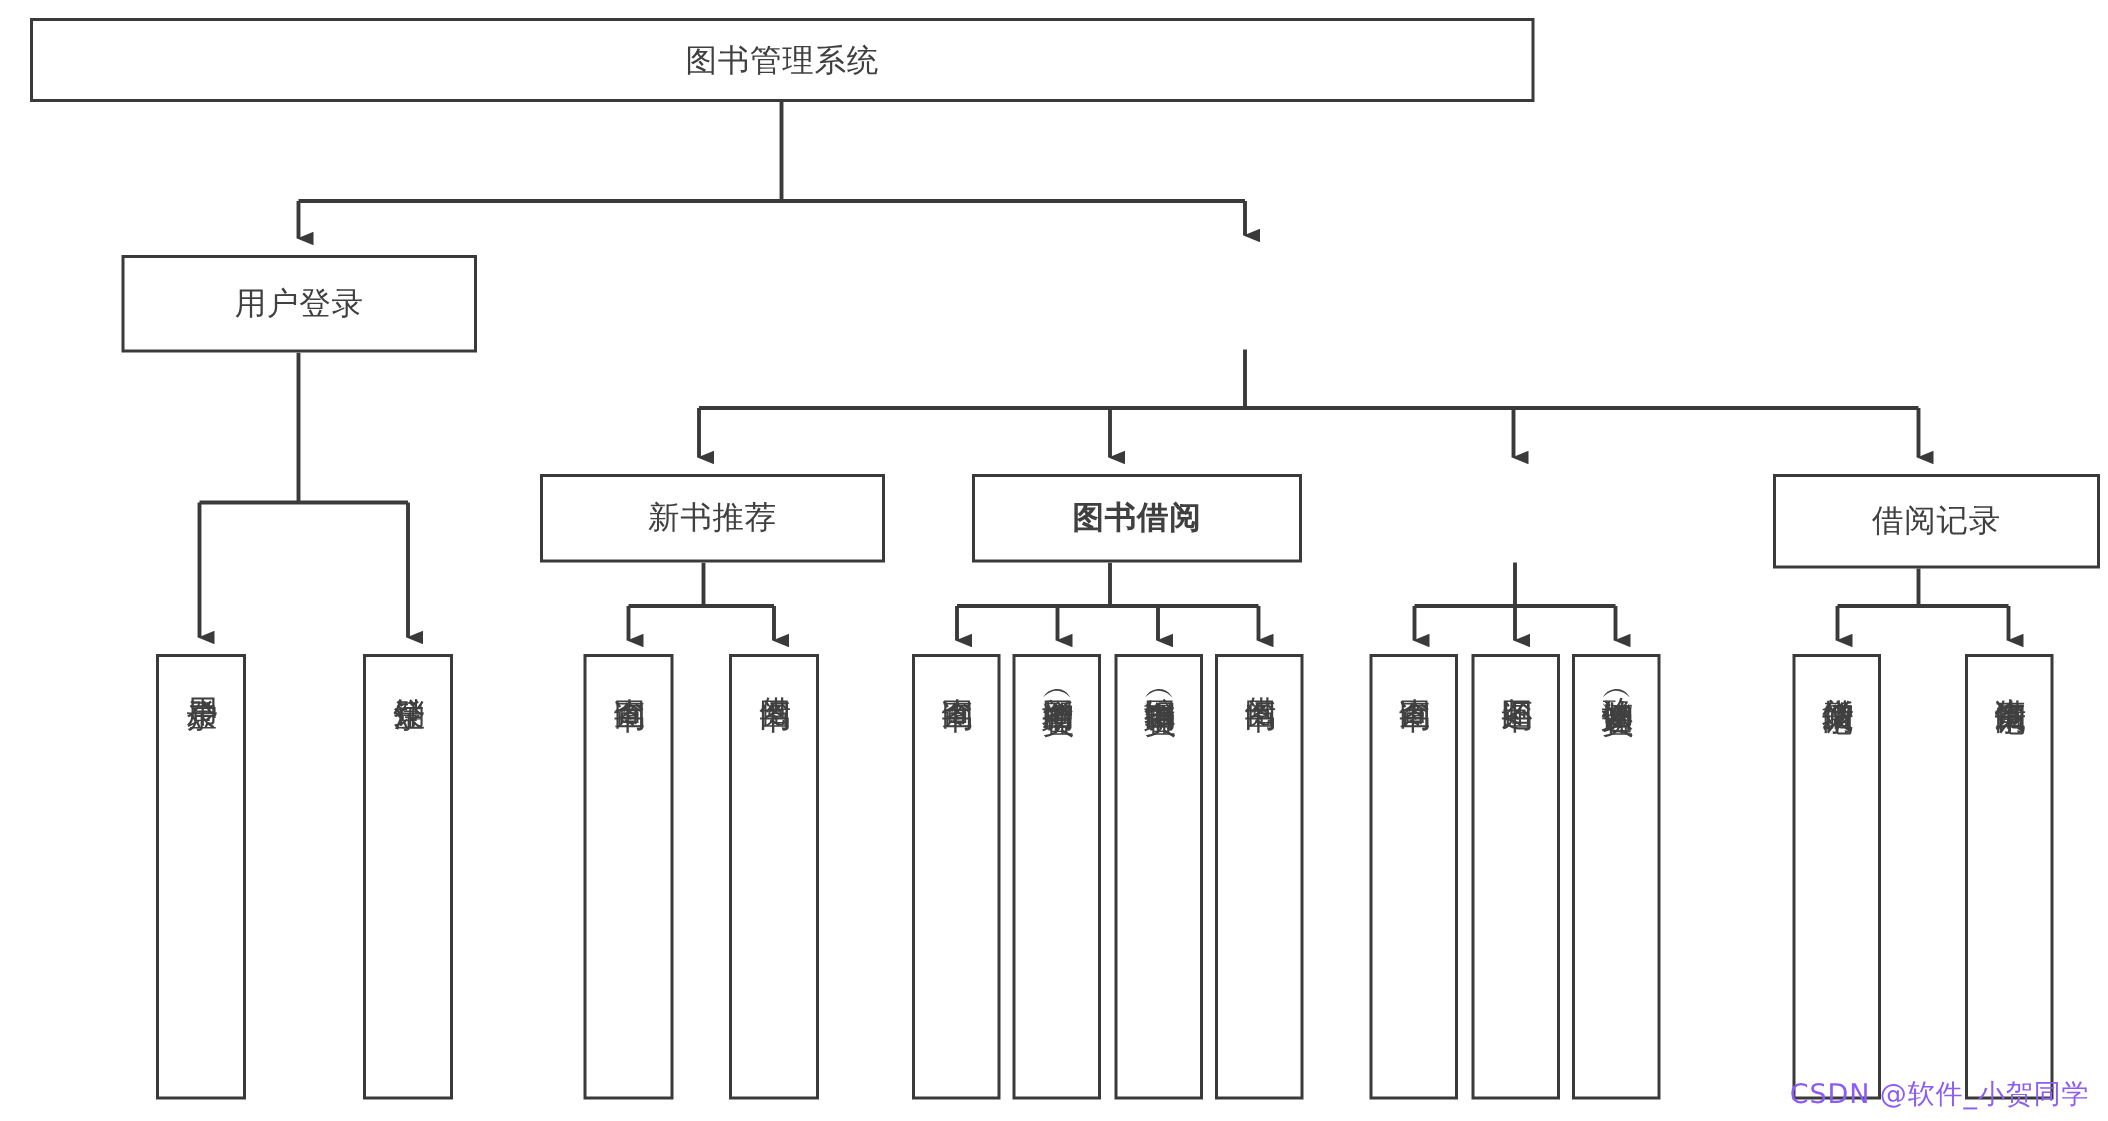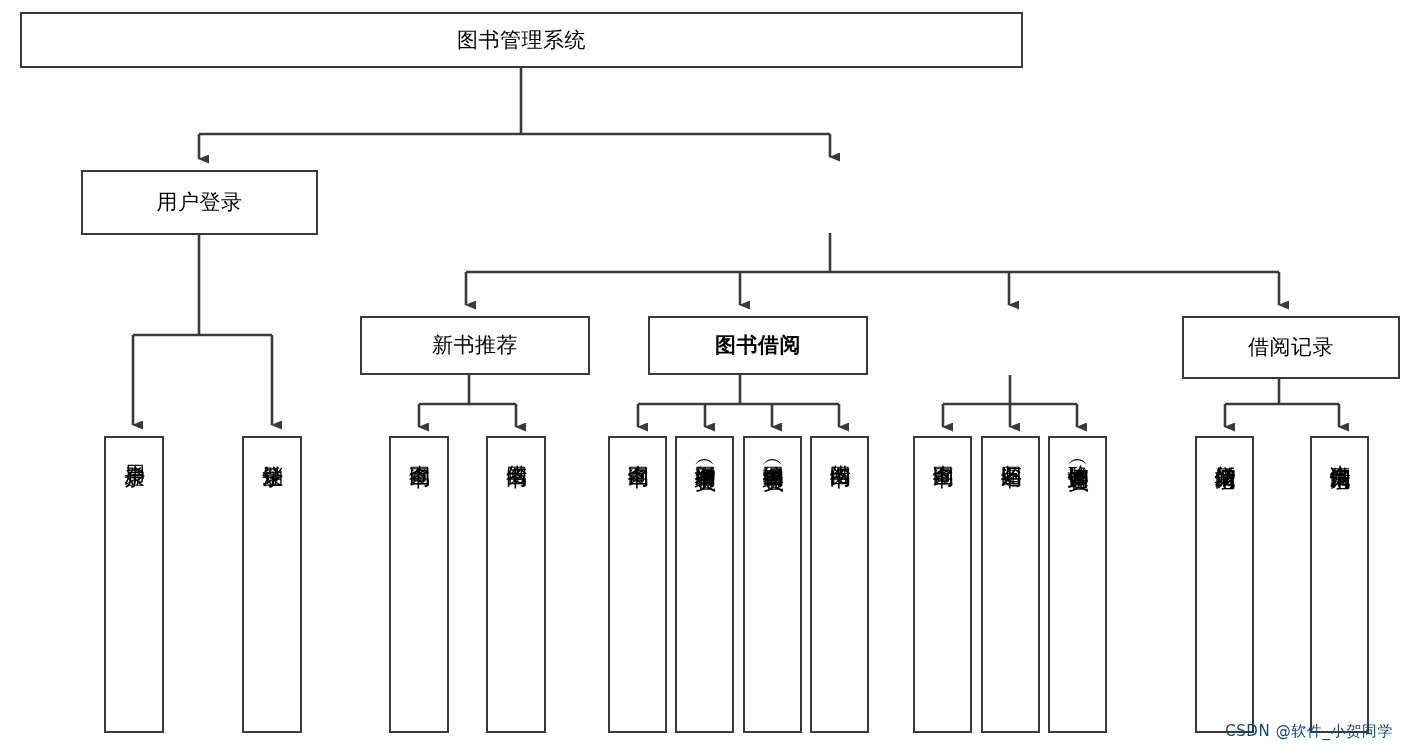--- a/index.html
+++ b/index.html
@@ -24,21 +24,21 @@
     top: 0;
     width: 1405px;
     height: 747px;
     pointer-events: none;
   }
   .node {
     position: absolute;
     box-sizing: border-box;
     border: 2.4px solid #3a3a3a;
     background: #ffffff;
-    color: #000000;
+    color: #404040;
     display: flex;
     align-items: center;
     justify-content: center;
     text-align: center;
     z-index: 2;
   }
   .node .label {
     display: block;
     line-height: 1.18;
     letter-spacing: 0.5px;
@@ -59,22 +59,22 @@
     text-orientation: upright;
     font-size: 21px;
     line-height: 1.12;
     letter-spacing: 1px;
     white-space: nowrap;
   }
   #watermark {
     position: absolute;
     right: 12px;
     bottom: 6px;
-    font-size: 15px;
-    color: #0c4a6e;
+    font-size: 18px;
+    color: #8b5cf6;
     letter-spacing: 0.6px;
     z-index: 5;
     white-space: nowrap;
   }
 </style>
 </head>
 <body>
 
 <div id="diagram">
 

